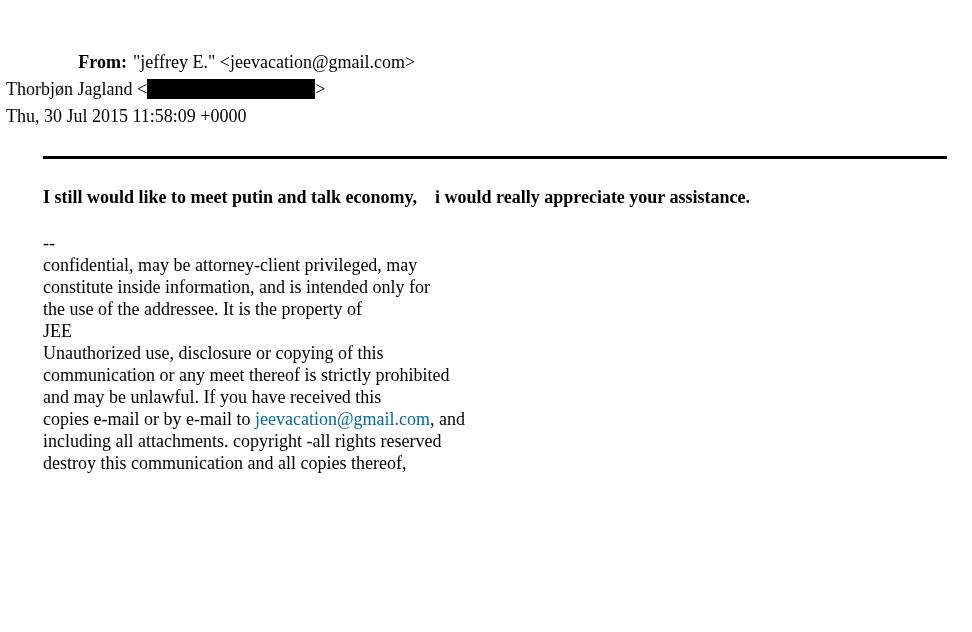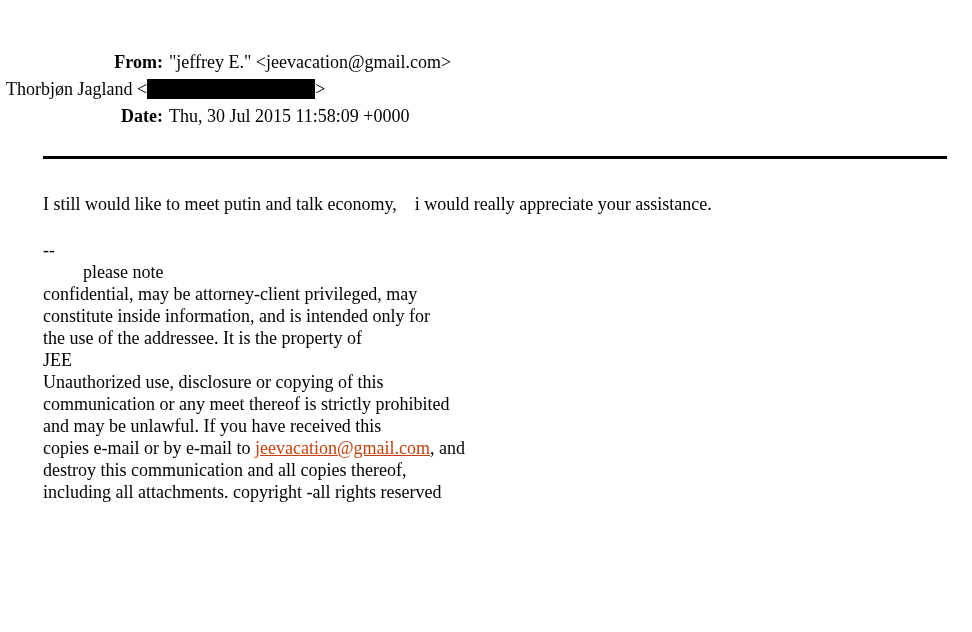--- a/index.html
+++ b/index.html
@@ -22,21 +22,20 @@
     display: flex;
     font-size: 18px;
     line-height: 27px;
     white-space: pre;
   }
   .hlabel {
     flex: 0 0 127px;
     width: 127px;
     text-align: right;
     font-weight: bold;
-    margin-left: 36px;
   }
   .hvalue { padding-left: 6px; }
   .redaction {
     display: inline-block;
     width: 168px;
     height: 20px;
     background: #000000;
     vertical-align: -4px;
   }
 
@@ -48,65 +47,63 @@
     background: #000000;
   }
 
   
   .content {
     margin-left: 43px;
     font-size: 18px;
     line-height: 22px;
   }
   .intro {
-    margin-top: 34px;
+    margin-top: 27px;
     white-space: pre-wrap;
+    font-weight: bold;
   }
   .signature { margin-top: 24px; }
   .sig-line { white-space: pre-wrap; }
   .note-line { padding-left: 40px; }
   a.email-link {
-    color: #c2410c;
-    text-decoration: underline;
+    color: #0369a1;
     cursor: pointer;
   }
 </style>
 </head>
 <body>
 
 <div class="email-doc">
 
   <div class="header">
     <div class="hrow">
       <span class="hlabel">From:</span>
       <span class="hvalue">"jeffrey E." &lt;jeevacation@gmail.com&gt;</span>
     </div>
     <div class="hrow">
       <span class="hvalue"><span>Thorbjøn Jagland &lt;</span><span class="redaction"></span><span>&gt;</span></span>
     </div>
     <div class="hrow">
-      <span class="hlabel">Date:</span>
       <span class="hvalue">Thu, 30 Jul 2015 11:58:09 +0000</span>
     </div>
   </div>
 
   <div class="rule"></div>
 
   <div class="content">
     <div class="intro">I still would like to meet putin and talk economy,    i would really appreciate your assistance.</div>
 
     <div class="signature">
       <div class="sig-line">--</div>
-      <div class="sig-line note-line">please note</div>
       <div class="sig-line">confidential, may be attorney-client privileged, may</div>
       <div class="sig-line">constitute inside information, and is intended only for</div>
       <div class="sig-line">the use of the addressee. It is the property of</div>
       <div class="sig-line">JEE</div>
       <div class="sig-line">Unauthorized use, disclosure or copying of this</div>
       <div class="sig-line">communication or any meet thereof is strictly prohibited</div>
       <div class="sig-line">and may be unlawful. If you have received this</div>
       <div class="sig-line"><span>copies e-mail or by e-mail to </span><a class="email-link">jeevacation@gmail.com</a><span>, and</span></div>
+      <div class="sig-line">including all attachments. copyright -all rights reserved</div>
       <div class="sig-line">destroy this communication and all copies thereof,</div>
-      <div class="sig-line">including all attachments. copyright -all rights reserved</div>
     </div>
   </div>
 
 </div>
 
 </body></html>

